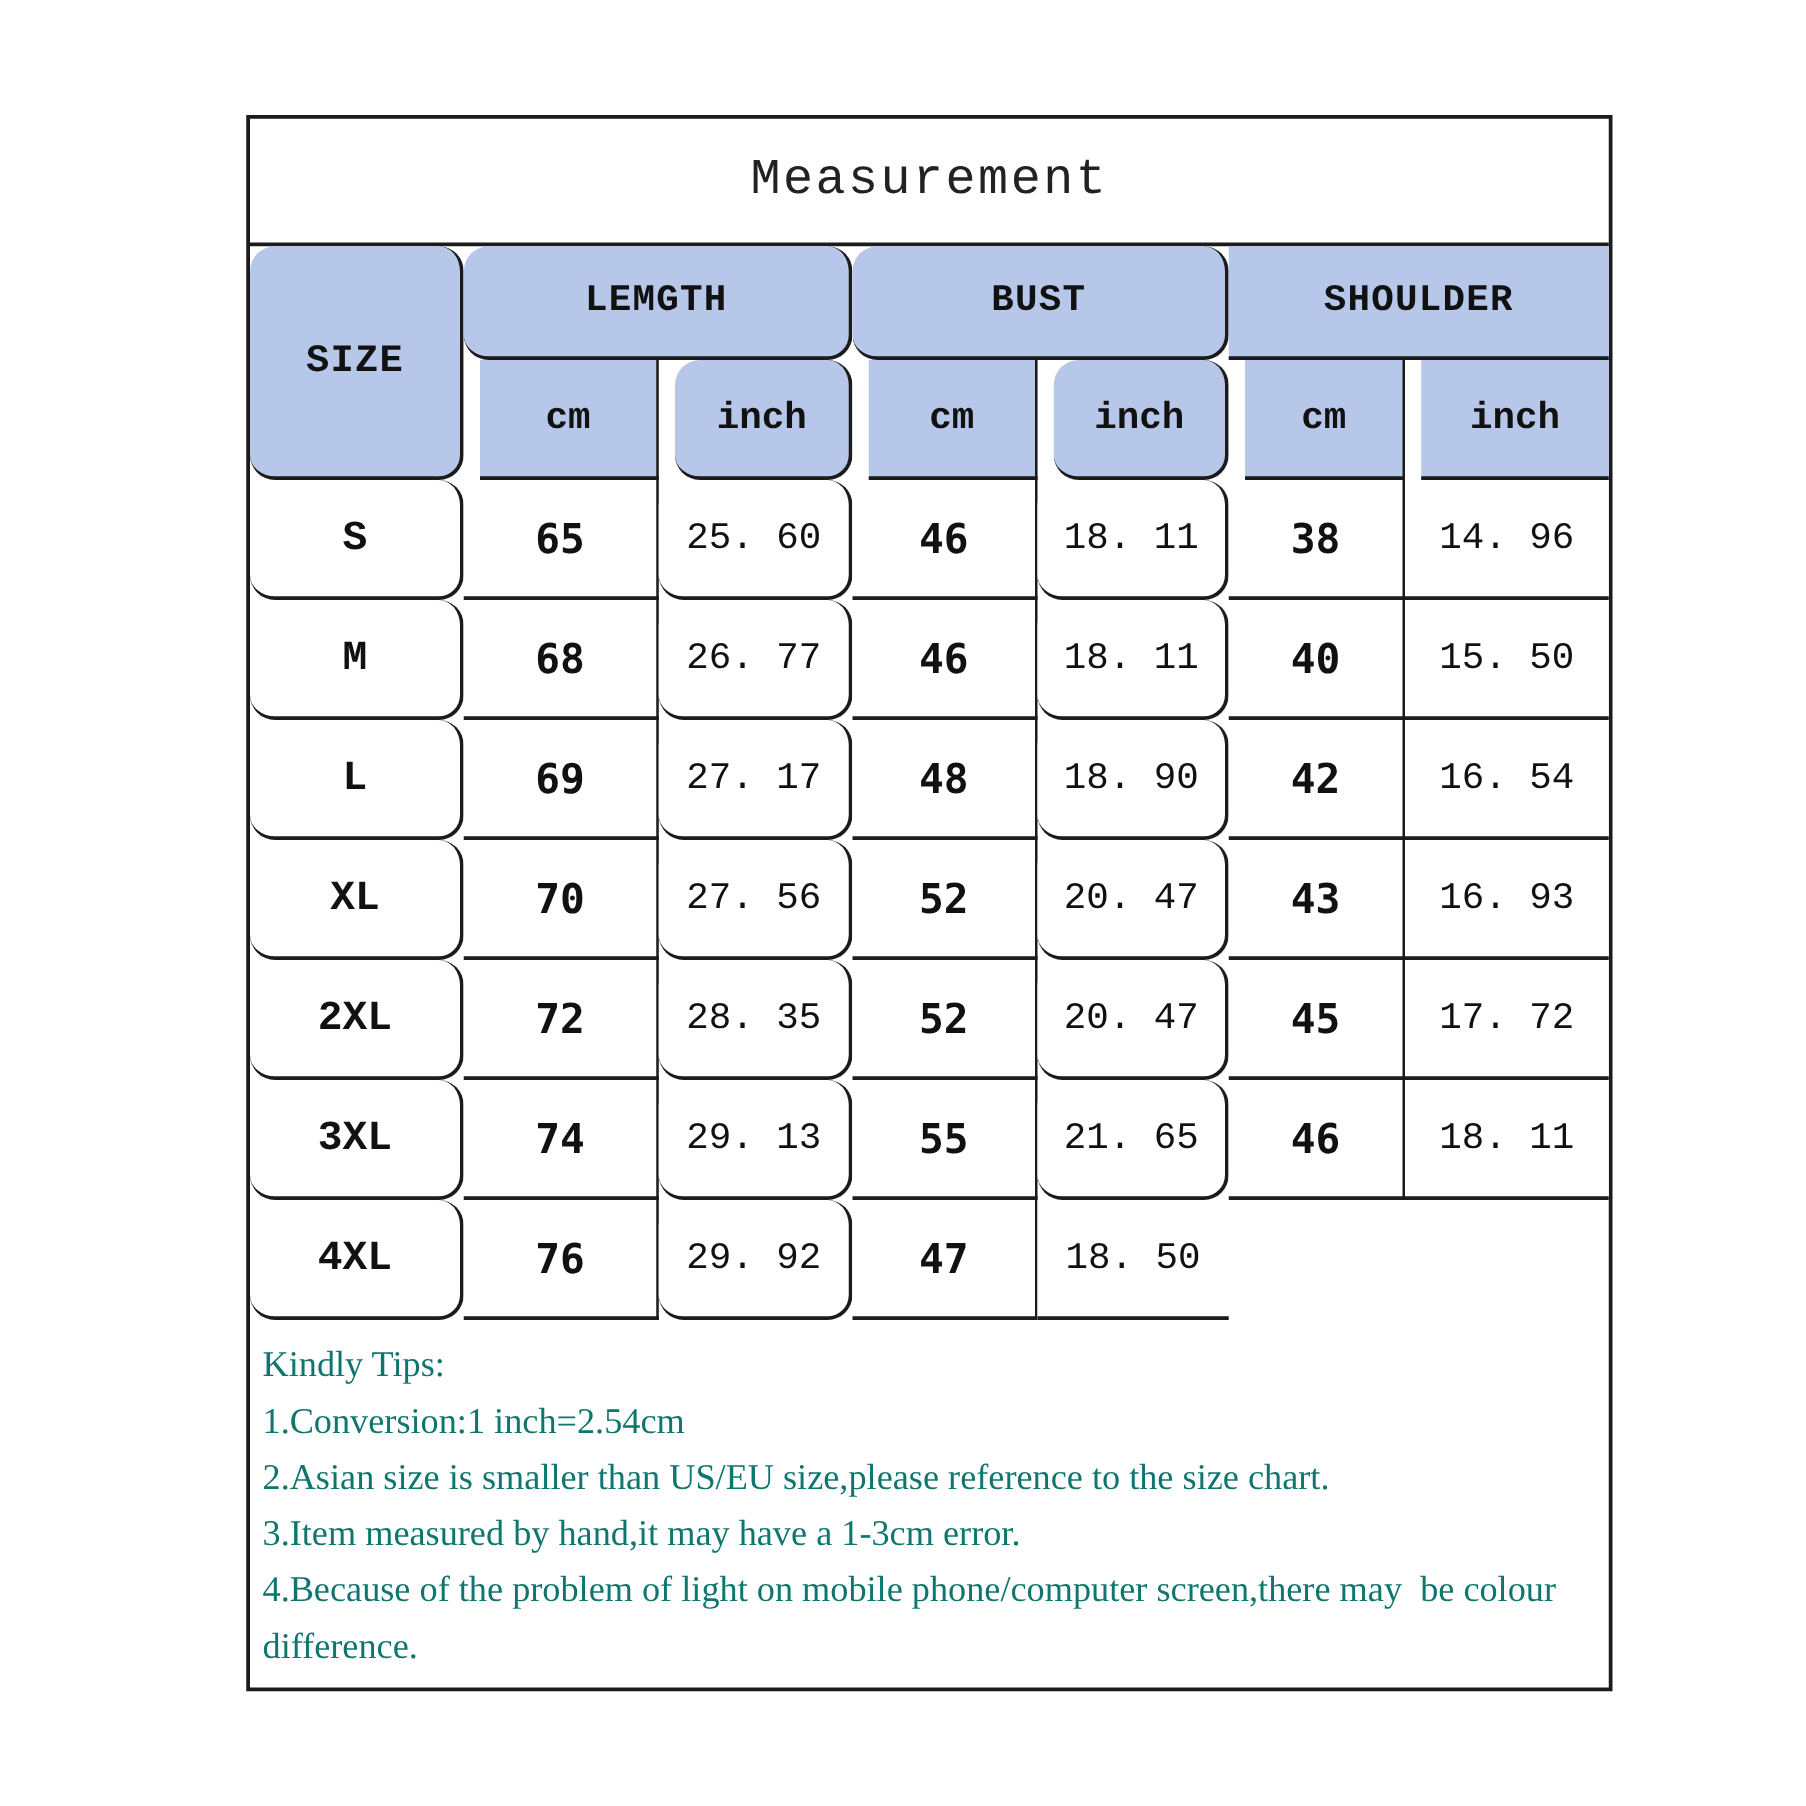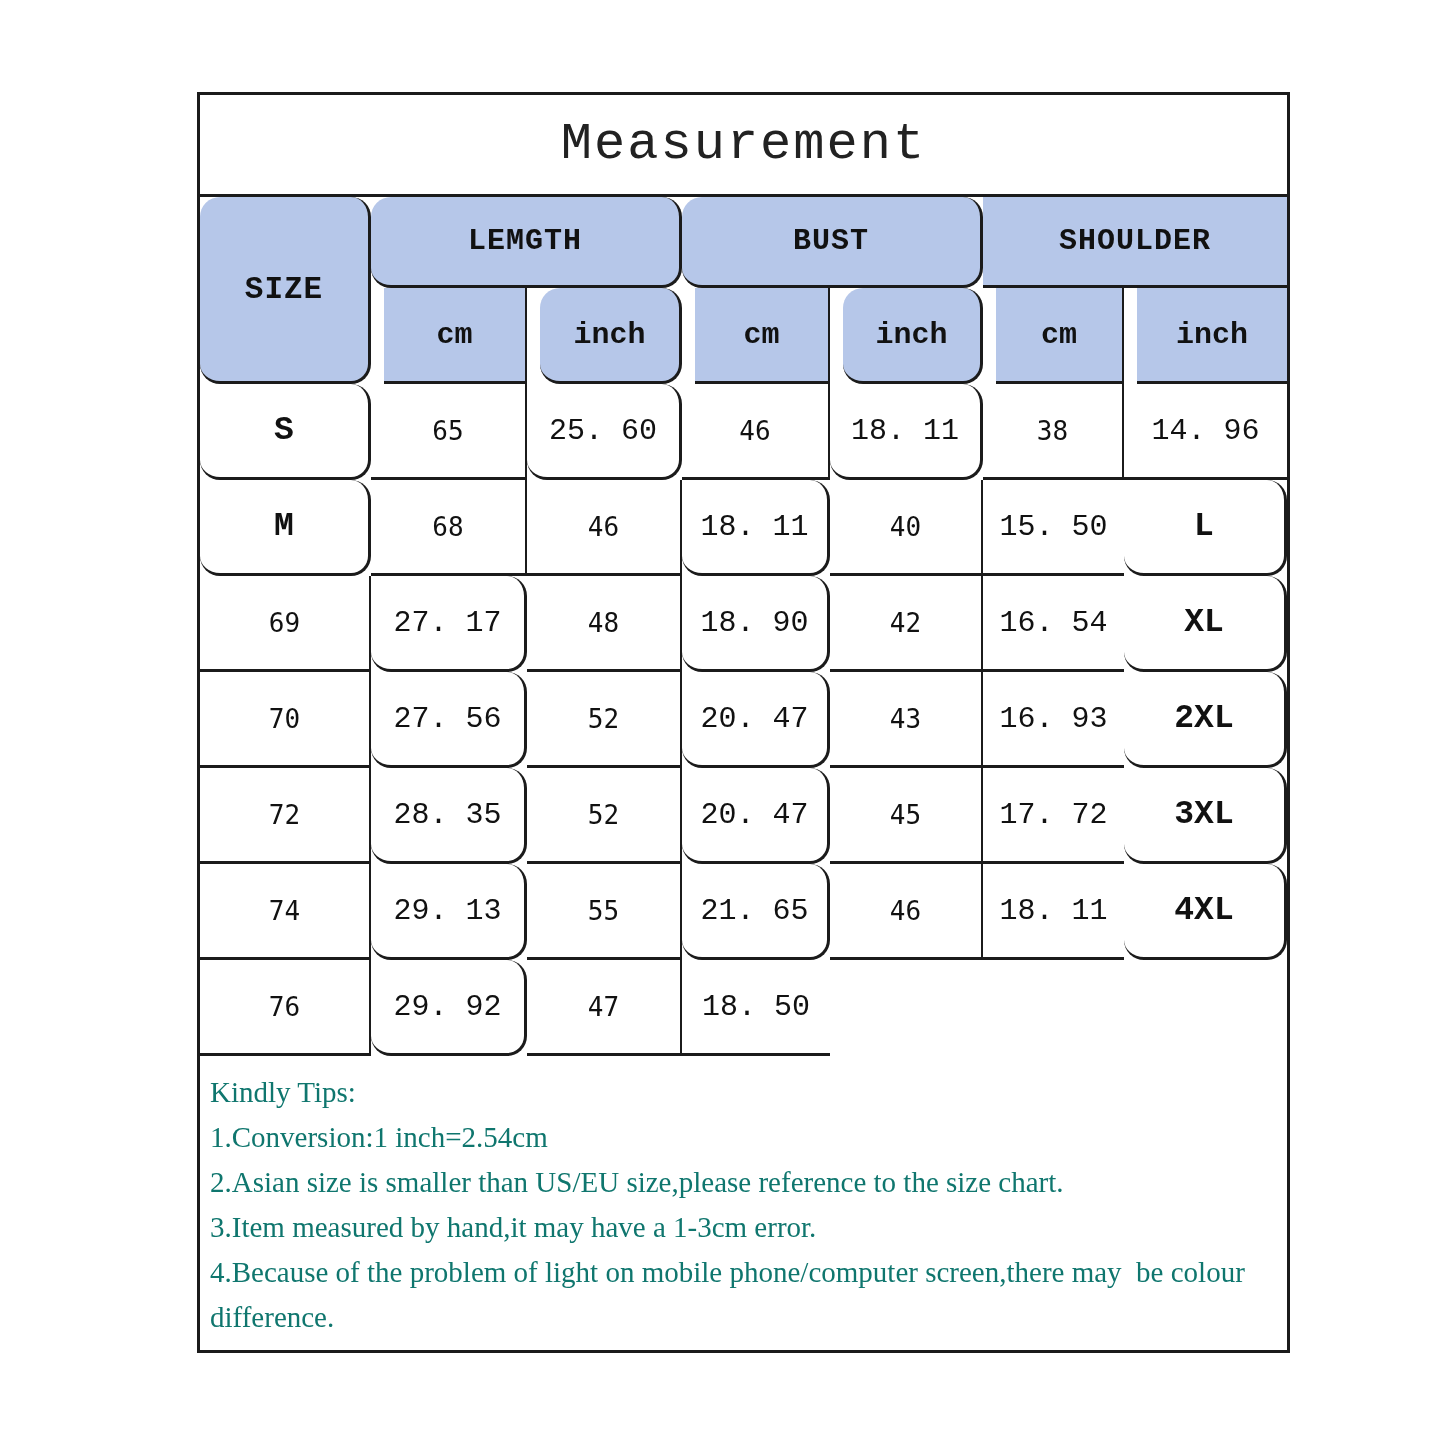--- a/index.html
+++ b/index.html
@@ -27,21 +27,21 @@
     border: 3px solid #1b1b1b;
     background: #ffffff;
   }
   .title-row {
     box-sizing: border-box;
     height: 102px;
     border-bottom: 3px solid #1b1b1b;
     display: flex;
     align-items: center;
     justify-content: center;
-    font-size: 52px;
+    font-size: 40px;
     letter-spacing: 2px;
     color: #222222;
     font-weight: 400;
   }
   .size-grid {
     display: grid;
     grid-template-columns: 171px 156px 155px 148px 153px 141px auto;
     grid-template-rows: 91px 96px repeat(7, 96px);
   }
   .cell {
@@ -72,22 +72,22 @@
   .unit-head {
     font-size: 30px;
     font-weight: 700;
     margin-left: 13px;
   }
   .size-label {
     font-size: 33px;
     font-weight: 700;
   }
   .cm-val {
-    font-size: 26px;
-    font-weight: 400;
+    font-size: 33px;
+    font-weight: 700;
     font-family: "DejaVu Sans Mono", monospace;
   }
   .inch-val {
     font-size: 30px;
     font-weight: 400;
     white-space: pre;
   }
   .tips {
     box-sizing: border-box;
     min-height: 266px;
@@ -127,20 +127,21 @@
       <div class="cell thick size-label">S</div>
       <div class="cell cm-val">65</div>
       <div class="cell thick inch-val">25. 60</div>
       <div class="cell cm-val">46</div>
       <div class="cell thick inch-val">18. 11</div>
       <div class="cell cm-val">38</div>
       <div class="cell last-col inch-val">14. 96</div>
 
       <div class="cell thick size-label">M</div>
       <div class="cell cm-val">68</div>
+      <div class="cell thick inch-val">26. 77</div>
       <div class="cell cm-val">46</div>
       <div class="cell thick inch-val">18. 11</div>
       <div class="cell cm-val">40</div>
       <div class="cell last-col inch-val">15. 50</div>
 
       <div class="cell thick size-label">L</div>
       <div class="cell cm-val">69</div>
       <div class="cell thick inch-val">27. 17</div>
       <div class="cell cm-val">48</div>
       <div class="cell thick inch-val">18. 90</div>

